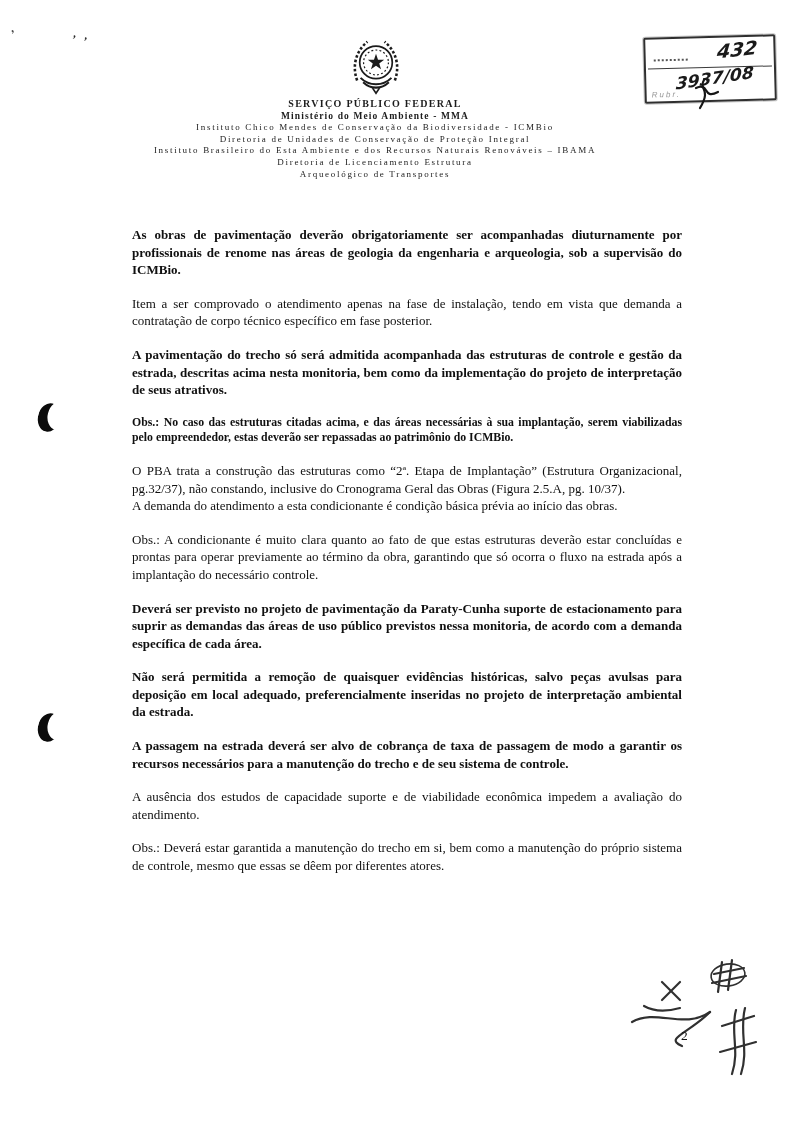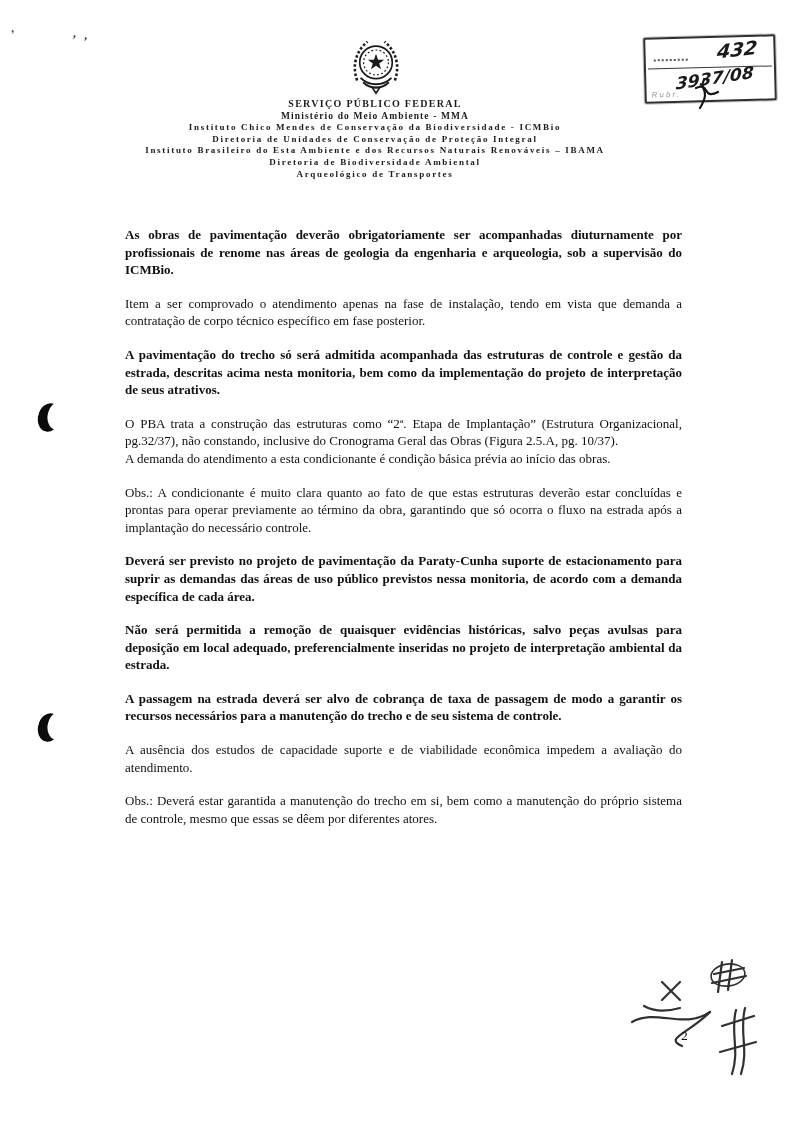--- a/index.html
+++ b/index.html
@@ -2,21 +2,21 @@
 <html><head>
 <meta charset="utf-8">
 <style>
   html,body{margin:0;padding:0;background:#e8e8e8;}
   .page{position:relative;width:800px;height:1124px;background:#ffffff;margin:0 auto;
         font-family:"Liberation Serif",serif;color:#111;overflow:hidden;}
 
   
   .seal{position:absolute;left:346px;top:32px;}
   .hdr{position:absolute;left:90px;top:98px;width:570px;text-align:center;color:#1c1c1c;}
-  .hl{font-size:9px;letter-spacing:1.7px;line-height:11.6px;font-weight:700;}
+  .hl{font-size:9px;letter-spacing:1.7px;line-height:11.6px;font-weight:400;}
   .h0{font-weight:bold;font-size:10px;letter-spacing:1.3px;margin-bottom:1px;}
   .h1{font-weight:bold;font-size:9.5px;letter-spacing:1.1px;font-family:Liberation Serif, serif;}
 
   
   .stamp{position:absolute;left:644px;top:36px;width:128px;height:62px;
          border:2px solid #2f2f2f;border-radius:2px;transform:rotate(-1.5deg);
          box-shadow:0 0 0 1px rgba(90,90,90,.35);}
   .stamp-mid{position:absolute;left:2px;right:2px;top:29px;border-top:1.6px solid #3a3a3a;}
   .hand{font-family:"DejaVu Sans",sans-serif;font-style:italic;font-weight:bold;color:#1a1a1a;}
   .stamp-top{position:absolute;right:16px;top:1px;font-size:19px;
@@ -24,21 +24,21 @@
   .stamp-dots{position:absolute;left:8px;top:20px;width:34px;border-bottom:2px dotted #555;}
   .stamp-bottom{position:absolute;left:30px;top:30px;font-size:17px;
                 transform:skewX(-10deg) rotate(-7deg);}
   .stamp-label{position:absolute;left:5px;bottom:2px;font-family:"Liberation Sans",sans-serif;
                font-size:8px;color:#9a9a9a;letter-spacing:2px;font-style:italic;}
   .stamp-sig{position:absolute;left:692px;top:78px;}
 
   
   .body{position:absolute;left:120px;top:226px;width:562px;
         font-size:13px;line-height:17.6px;text-align:justify;color:#101010;}
-  .body p{margin:0 0 16px 5px;}
+  .body p{margin:0 0 16px 12px;}
   .body p.b{font-weight:bold;}
   .body p.obs{font-weight:bold;font-size:11.8px;line-height:15.6px;}
   .body p.nogap{margin-bottom:0;}
   .body p:last-child{margin-bottom:0;}
 
   
   .crescent{position:absolute;width:22px;height:29px;border-radius:50%;
             box-shadow:inset 9px -4px 0 0 #0b0b0b;transform:rotate(14deg);}
   .c1{left:38px;top:403px;}
   .c2{left:38px;top:713px;}
@@ -71,21 +71,21 @@
       <path fill="#1b1b1b" d="M35,23 L37.35,29.76 L44.51,29.91 L38.80,34.24 L40.88,41.09 L35,37 L29.12,41.09 L31.20,34.24 L25.49,29.91 L32.65,29.76 Z"></path>
     </svg>
   </span>
 
   <div class="hdr">
     <div class="hl h0">SERVIÇO PÚBLICO FEDERAL</div>
     <div class="hl h1">Ministério do Meio Ambiente - MMA</div>
     <div class="hl">Instituto Chico Mendes de Conservação da Biodiversidade - ICMBio</div>
     <div class="hl">Diretoria de Unidades de Conservação de Proteção Integral</div>
     <div class="hl">Instituto Brasileiro do Esta Ambiente e dos Recursos Naturais Renováveis – IBAMA</div>
-    <div class="hl">Diretoria de Biodiversidade Ambiental</div>
+    <div class="hl">Diretoria de Licenciamento Estrutura</div>
     <div class="hl">Arqueológico de Transportes</div>
   </div>
 
   <div class="stamp">
     <span class="stamp-dots"></span>
     <span class="hand stamp-top">432</span>
     <span class="stamp-mid"></span>
     <span class="hand stamp-bottom">3937/08</span>
     <span class="stamp-label">Rubr.</span>
   </div>
@@ -101,20 +101,21 @@
   <span class="artifact a1">,</span>
   <span class="artifact a2">’ ’</span>
 
   <span class="crescent c1"></span>
   <span class="crescent c2"></span>
 
   <div class="body">
     <p class="b">As obras de pavimentação deverão obrigatoriamente ser acompanhadas diuturnamente por profissionais de renome nas áreas de geologia da engenharia e arqueologia, sob a supervisão do ICMBio.</p>
     <p>Item a ser comprovado o atendimento apenas na fase de instalação, tendo em vista que demanda a contratação de corpo técnico específico em fase posterior.</p>
     <p class="b">A pavimentação do trecho só será admitida acompanhada das estruturas de controle e gestão da estrada, descritas acima nesta monitoria, bem como da implementação do projeto de interpretação de seus atrativos.</p>
+    <p class="obs">Obs.: No caso das estruturas citadas acima, e das áreas necessárias à sua implantação, serem viabilizadas pelo empreendedor, estas deverão ser repassadas ao patrimônio do ICMBio.</p>
     <p class="nogap">O PBA trata a construção das estruturas como “2ª. Etapa de Implantação” (Estrutura Organizacional, pg.32/37), não constando, inclusive do Cronograma Geral das Obras (Figura 2.5.A, pg. 10/37).</p>
     <p>A demanda do atendimento a esta condicionante é condição básica prévia ao início das obras.</p>
     <p>Obs.: A condicionante é muito clara quanto ao fato de que estas estruturas deverão estar concluídas e prontas para operar previamente ao término da obra, garantindo que só ocorra o fluxo na estrada após a implantação do necessário controle.</p>
     <p class="b">Deverá ser previsto no projeto de pavimentação da Paraty-Cunha suporte de estacionamento para suprir as demandas das áreas de uso público previstos nessa monitoria, de acordo com a demanda específica de cada área.</p>
     <p class="b">Não será permitida a remoção de quaisquer evidências históricas, salvo peças avulsas para deposição em local adequado, preferencialmente inseridas no projeto de interpretação ambiental da estrada.</p>
     <p class="b">A passagem na estrada deverá ser alvo de cobrança de taxa de passagem de modo a garantir os recursos necessários para a manutenção do trecho e de seu sistema de controle.</p>
     <p>A ausência dos estudos de capacidade suporte e de viabilidade econômica impedem a avaliação do atendimento.</p>
     <p>Obs.: Deverá estar garantida a manutenção do trecho em si, bem como a manutenção do próprio sistema de controle, mesmo que essas se dêem por diferentes atores.</p>
   </div>
 

